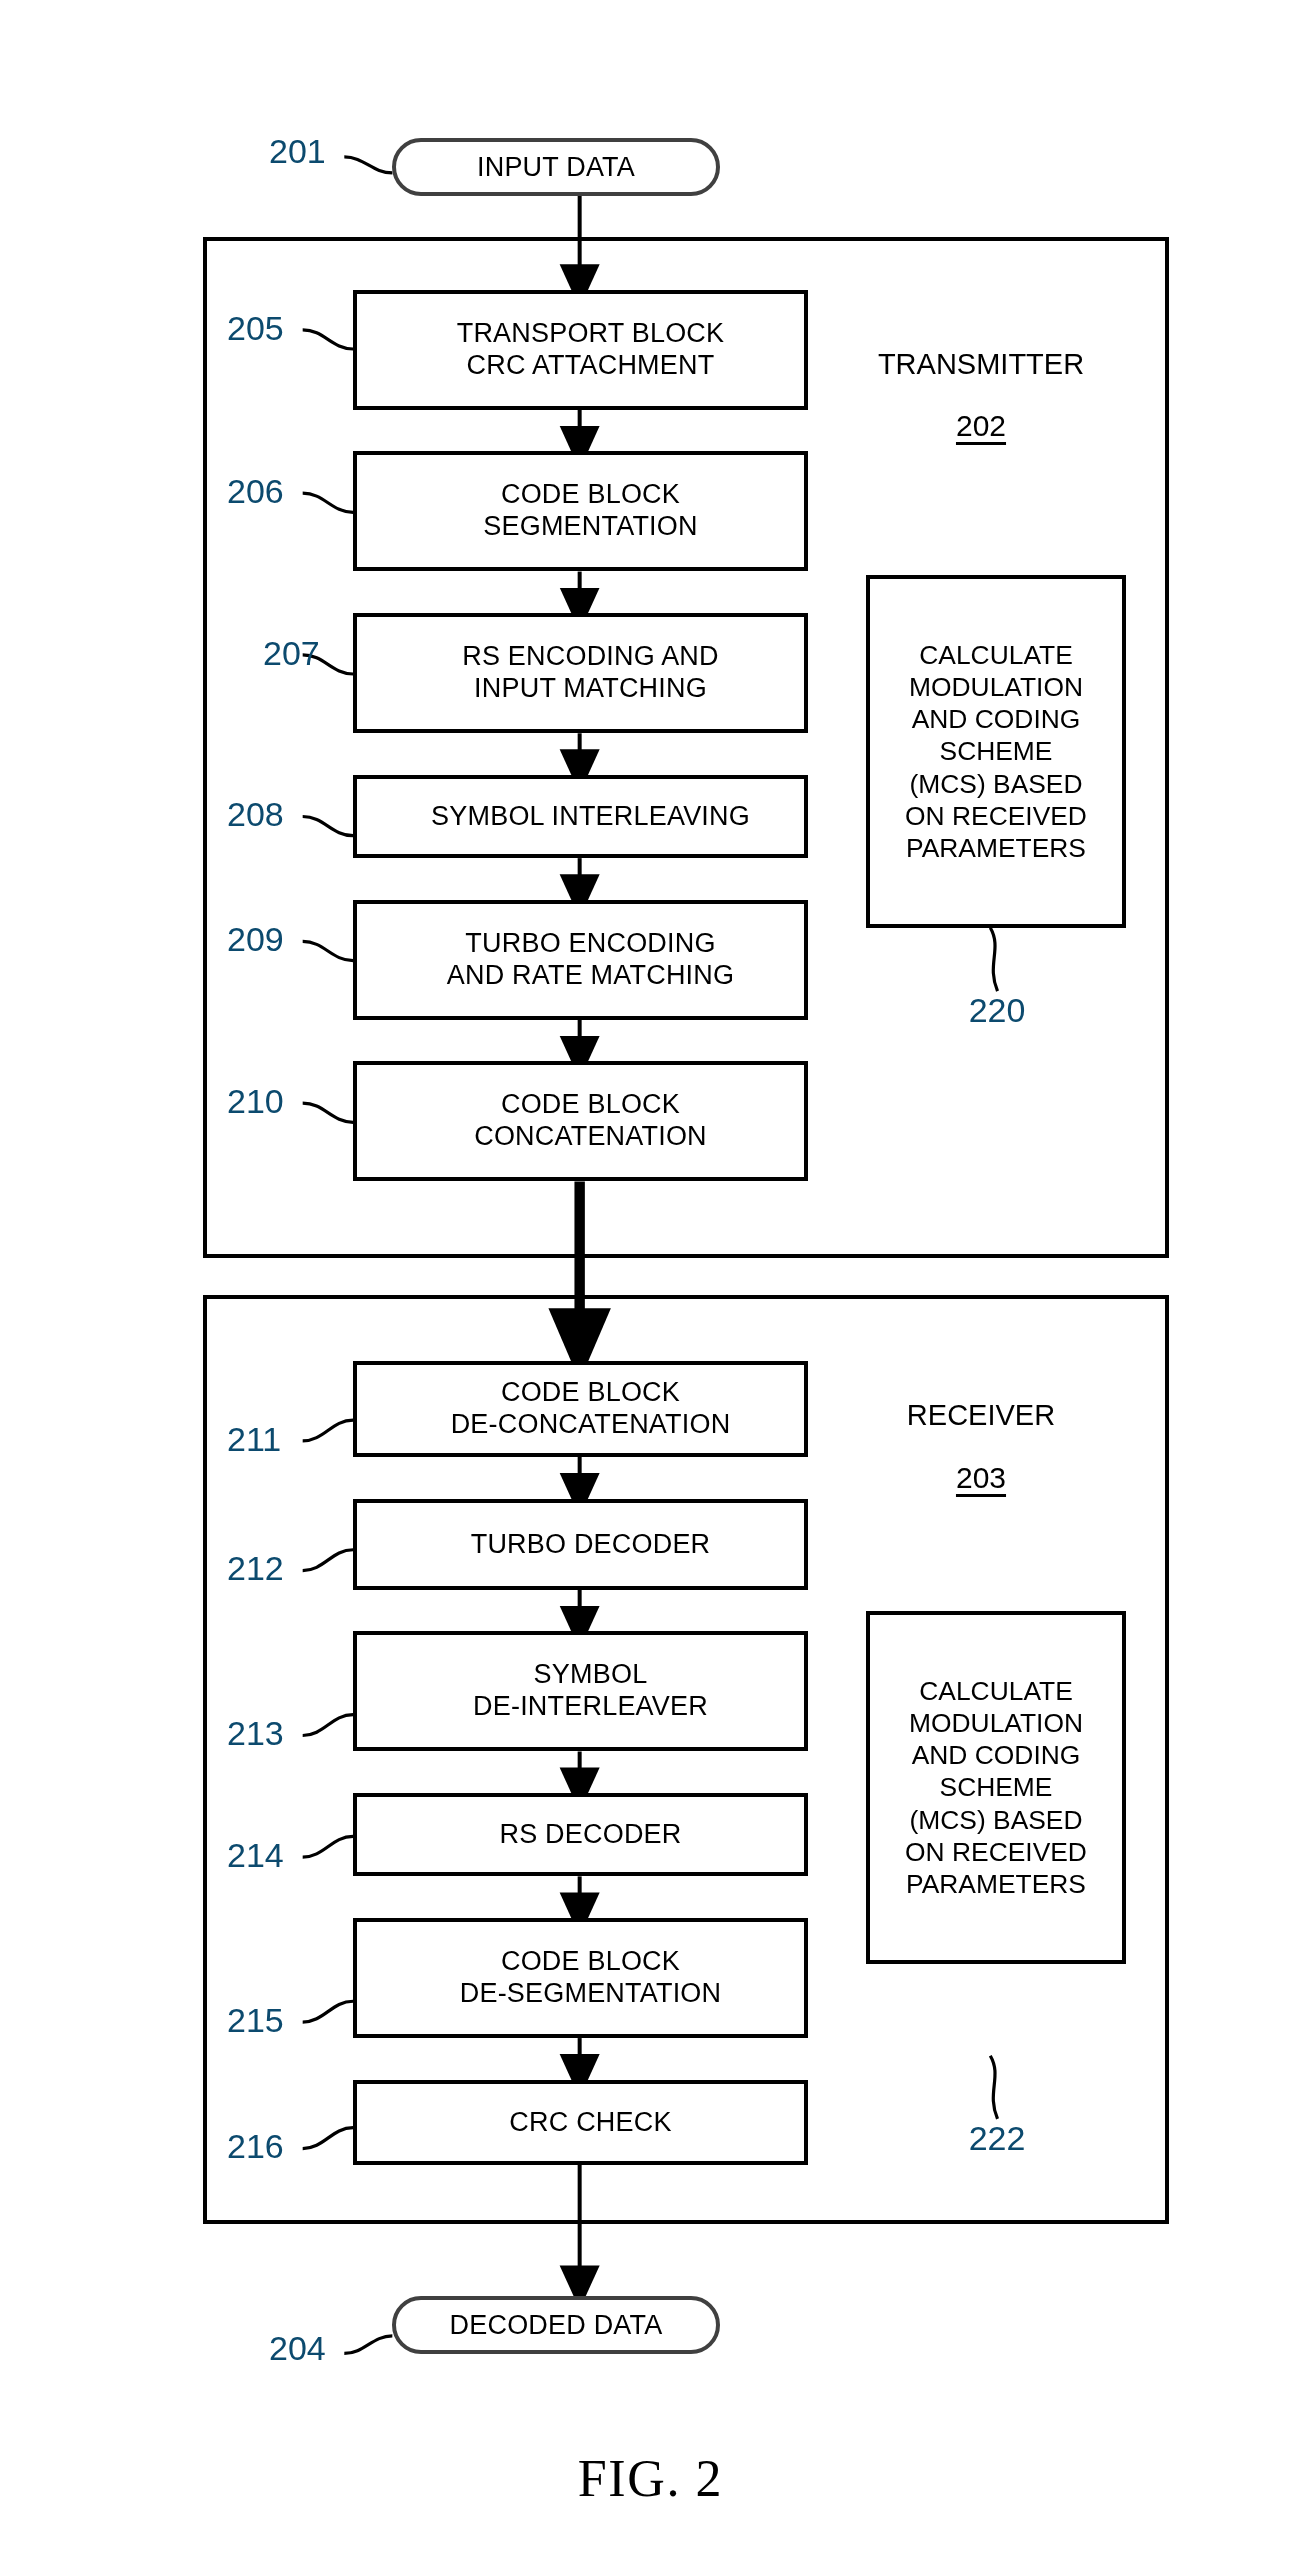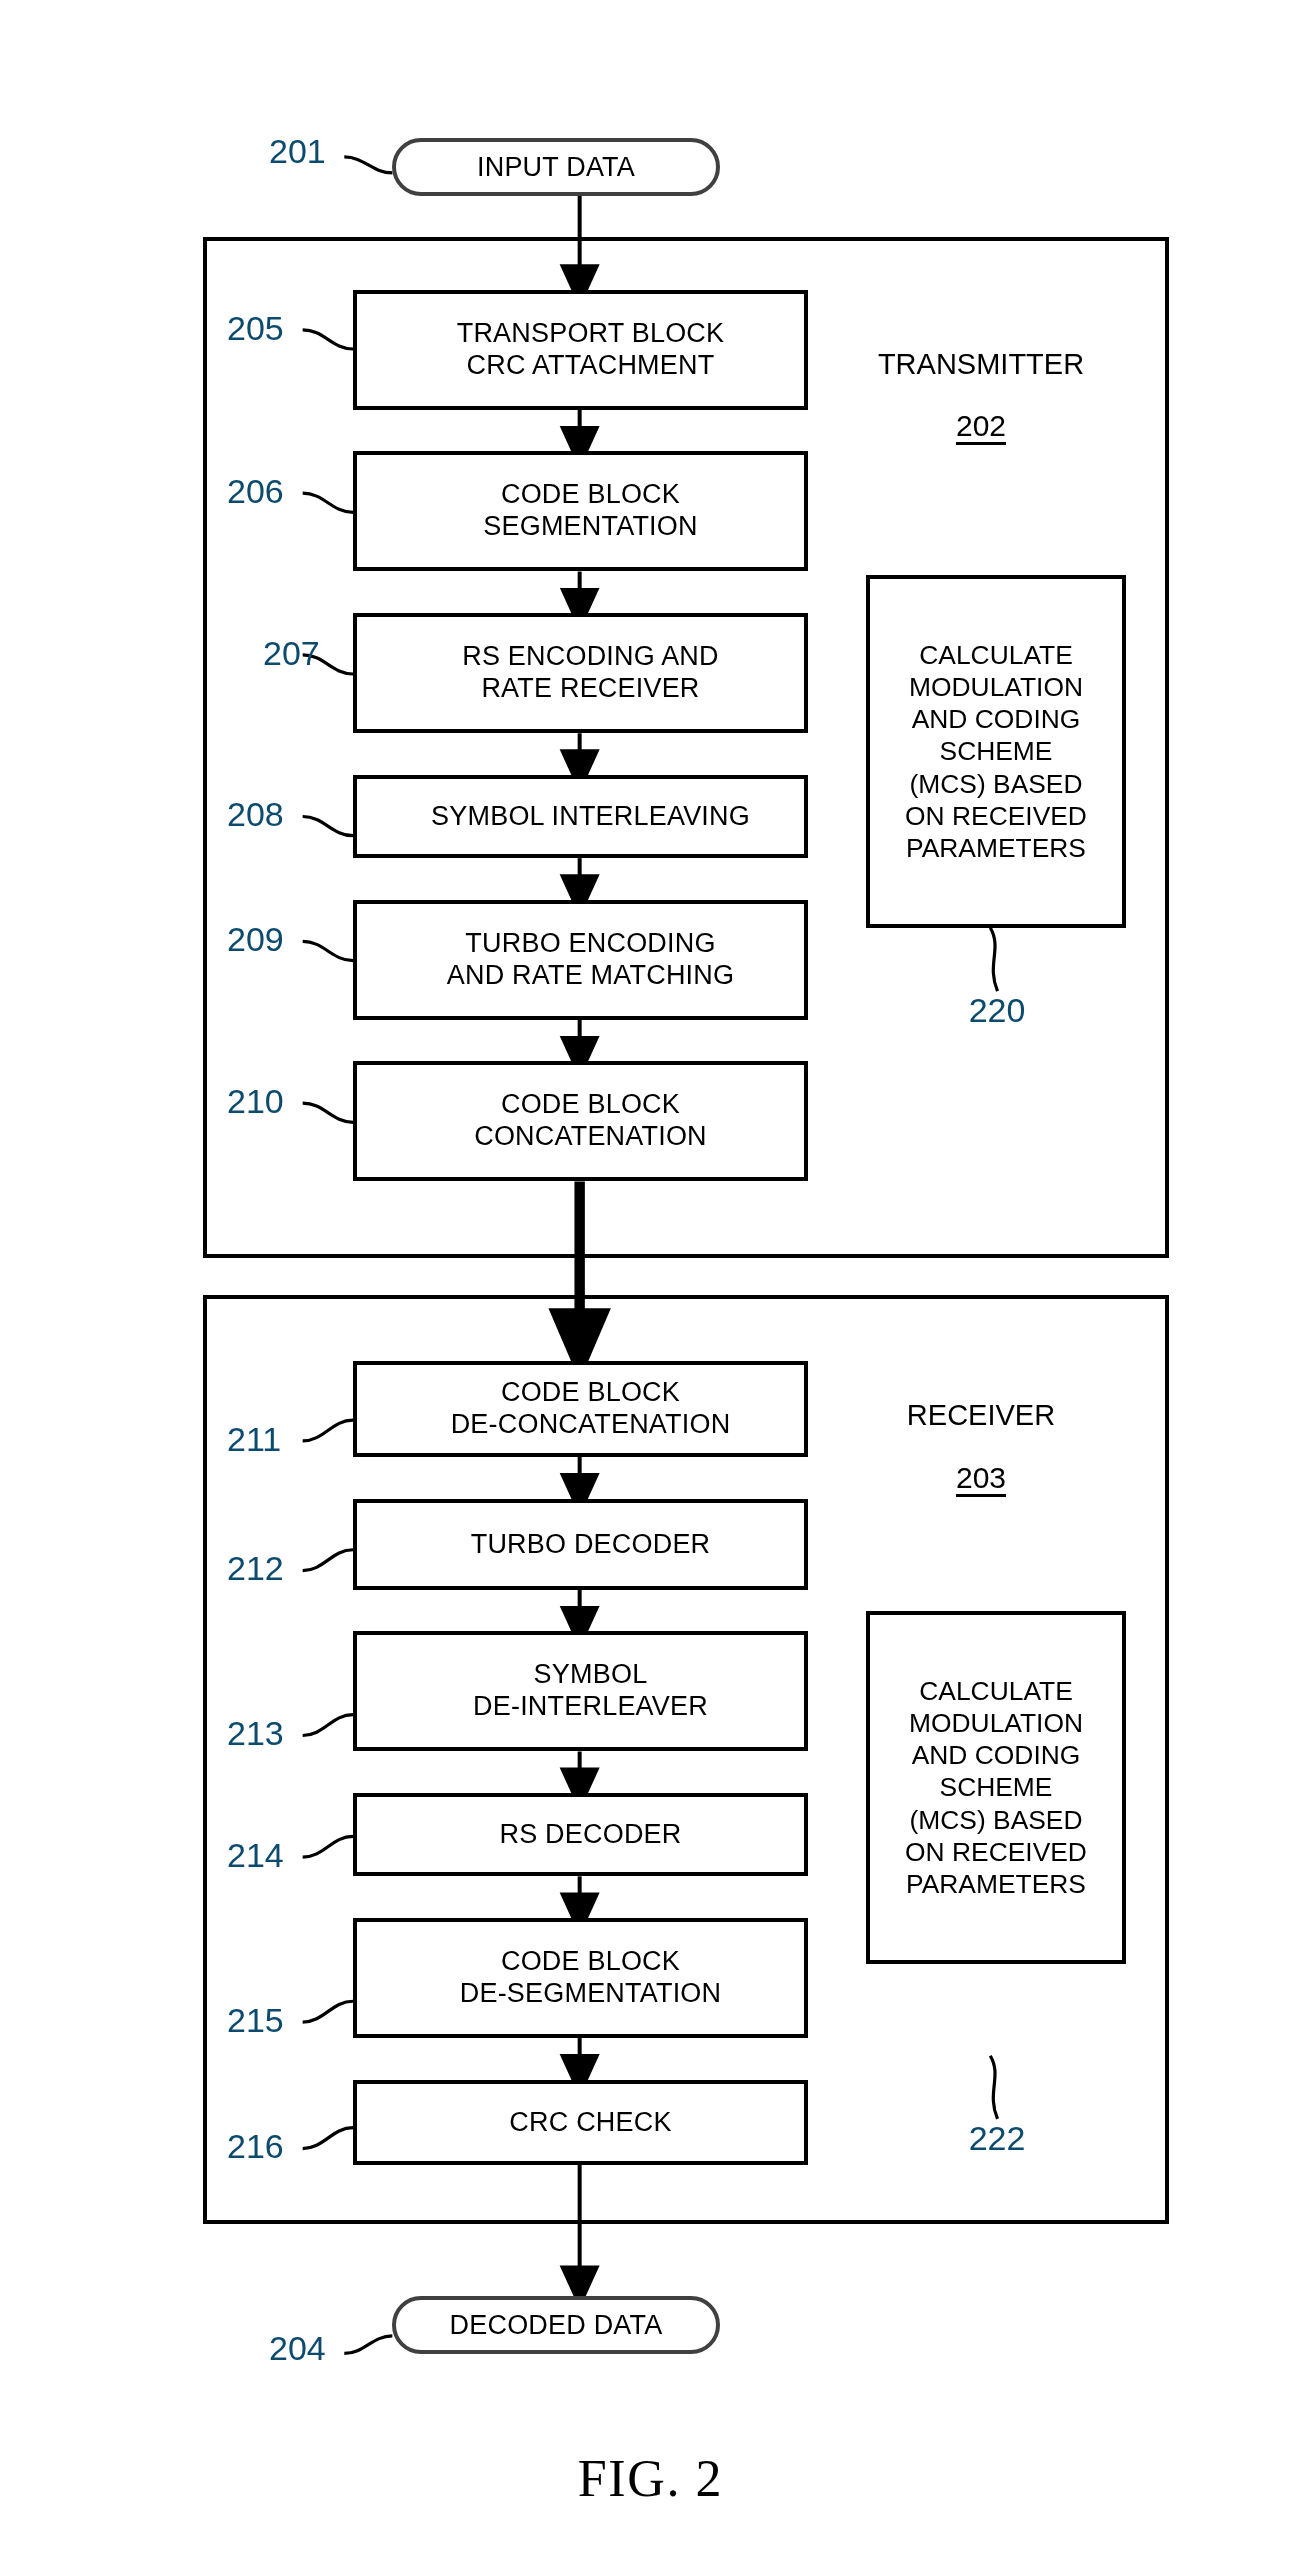--- a/index.html
+++ b/index.html
@@ -213,21 +213,21 @@
     <span class="txt">
       <span>CODE BLOCK</span><br>
       <span>SEGMENTATION</span>
     </span>
   </div>
 
   <div class="abs ref" style="left:227px; top:636px;margin-left:36px;">207</div>
   <div class="abs pbox" style="left:353px; top:613px; width:455px; height:120px;">
     <span class="txt">
       <span>RS ENCODING AND</span><br>
-      <span>RATE RECEIVER</span>
+      <span>INPUT MATCHING</span>
     </span>
   </div>
 
   <div class="abs ref" style="left:227px; top:797px;">208</div>
   <div class="abs pbox" style="left:353px; top:775px; width:455px; height:83px;">
     <span class="txt">
       <span>SYMBOL INTERLEAVING</span>
     </span>
   </div>
 

